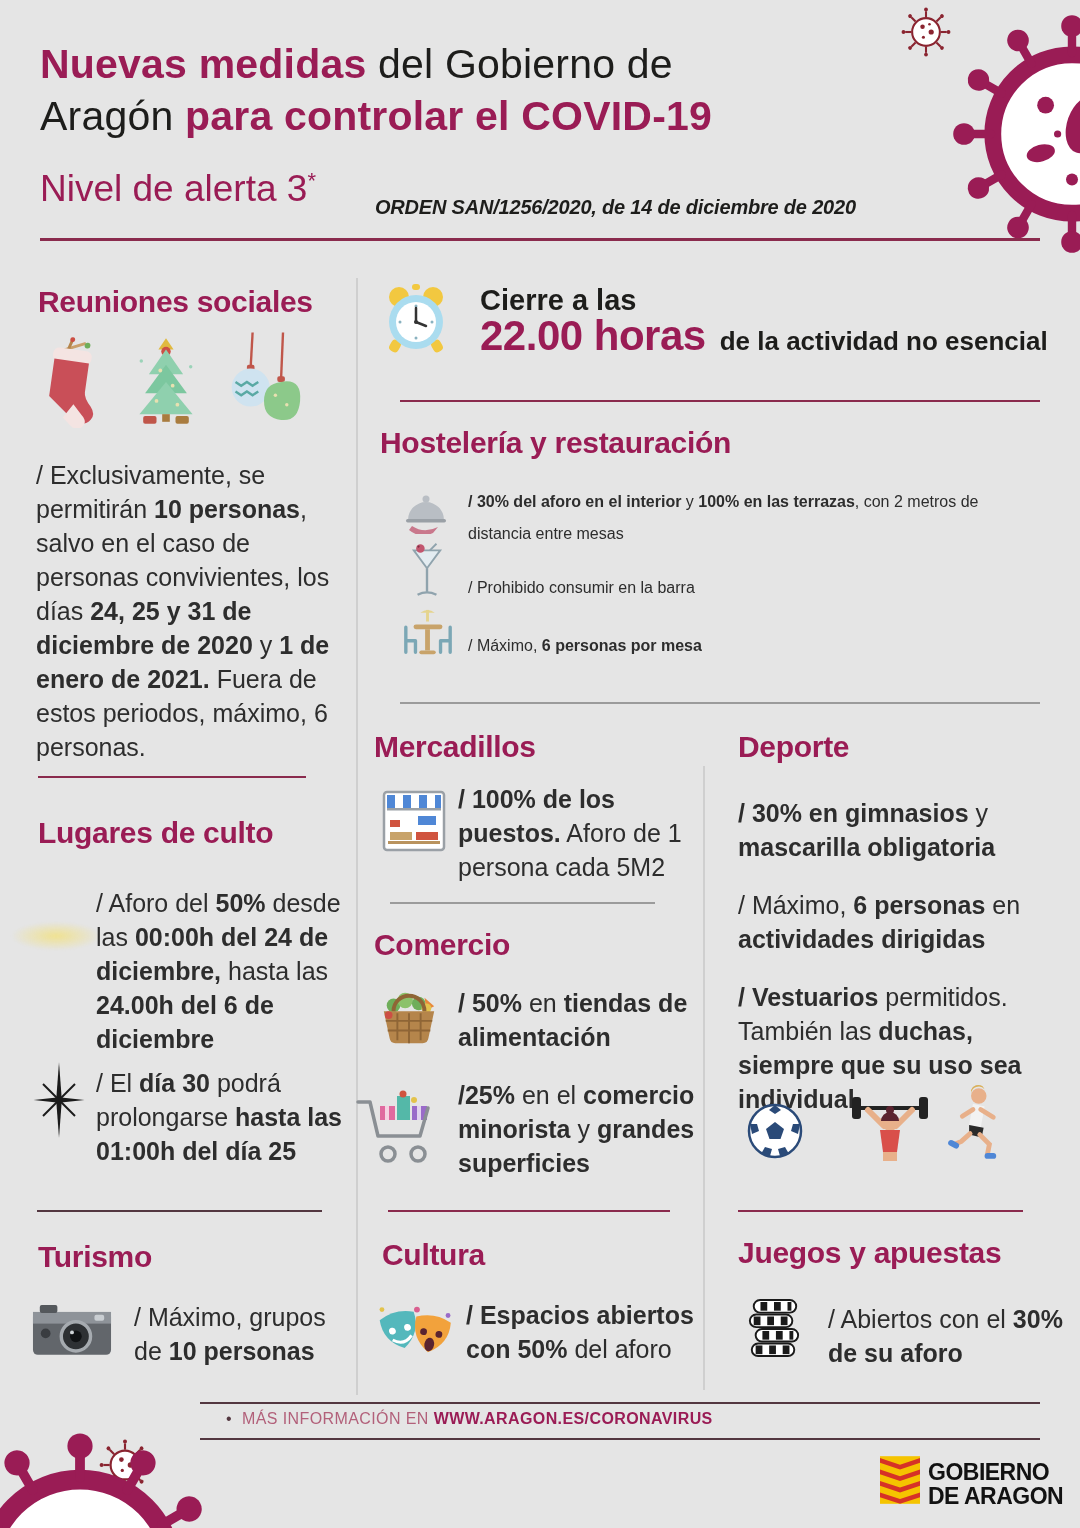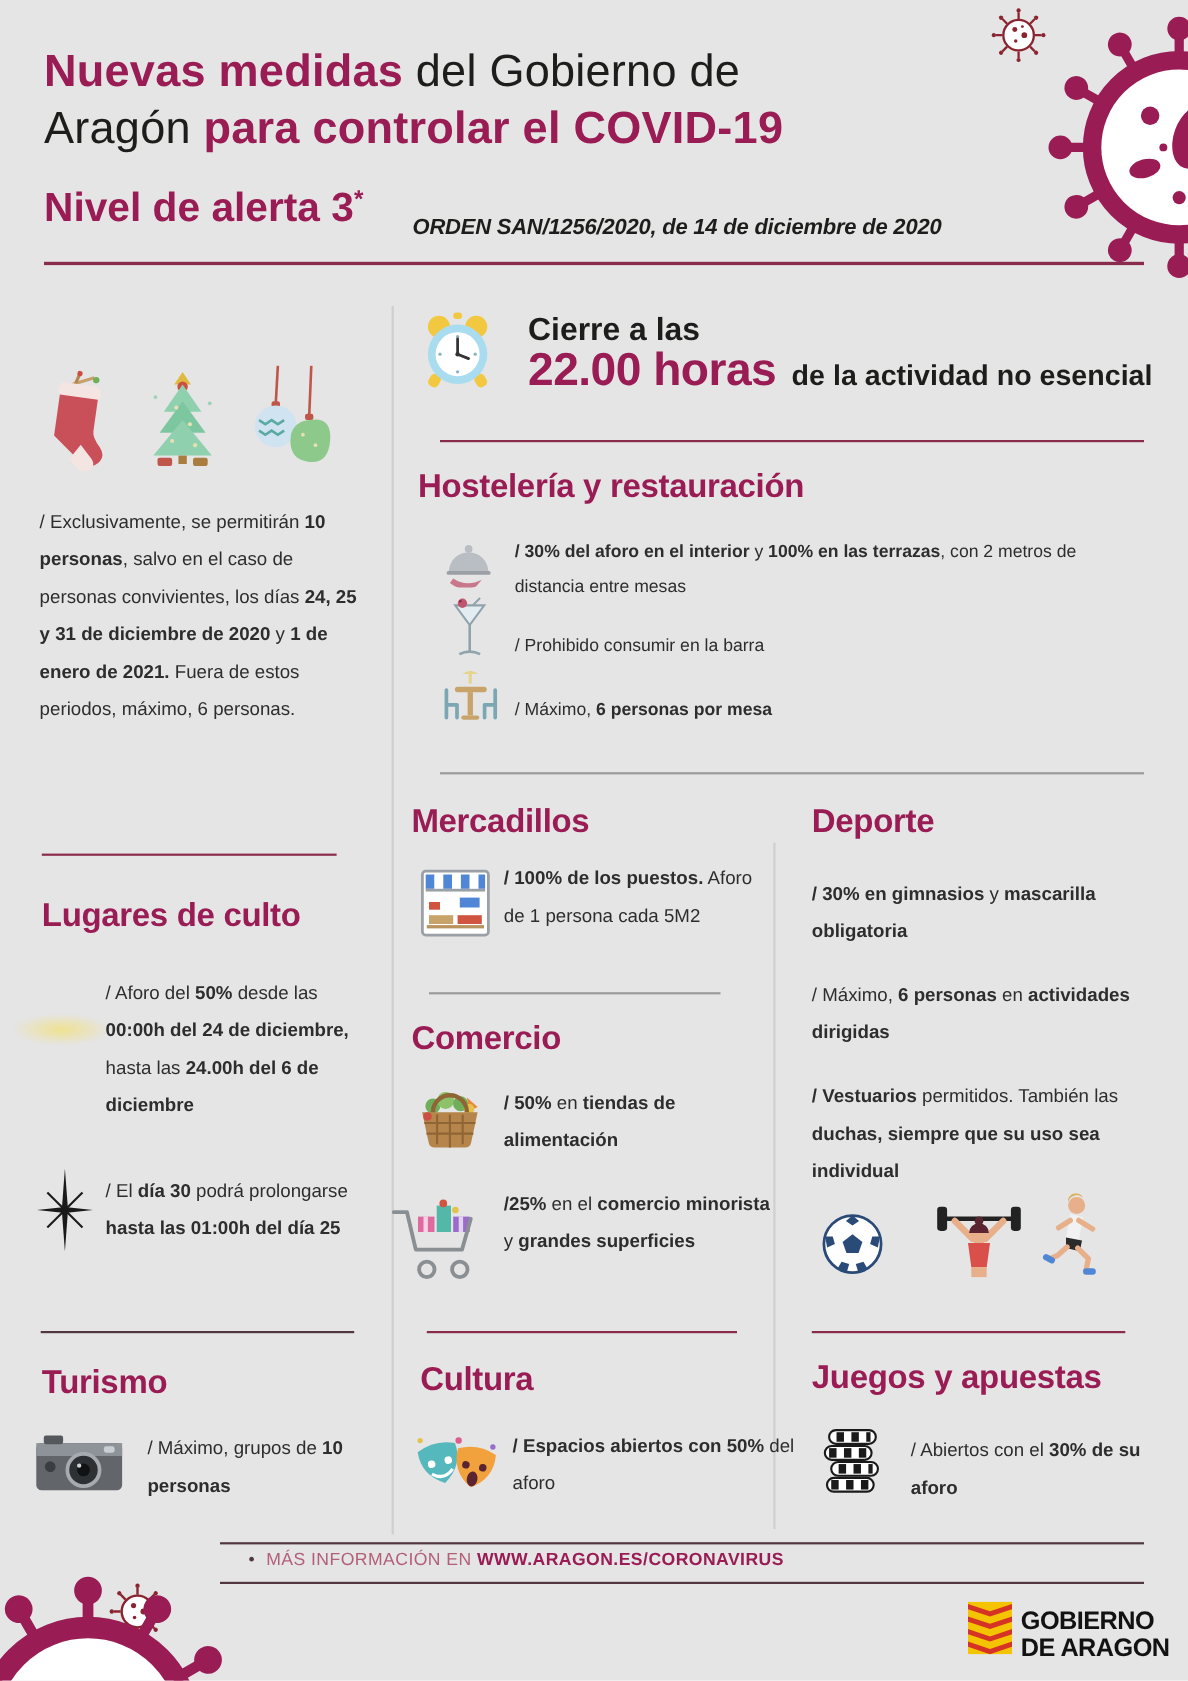--- a/index.html
+++ b/index.html
@@ -1,26 +1,26 @@
 <!DOCTYPE html>
 <html lang="es" style="--accent: #9a1c55; --text: #2d2d2d; --title-dark: #1d1d1b; --divider-gray: #9b9b9b; --divider-maroon: #8a2b4d; --divider-dark: #533740; --footer-text: #b2607a; --virus-small: #8a2430;"><head>
 <meta charset="utf-8">
 <style>
   *{margin:0;padding:0;box-sizing:border-box}
   html,body{background:#fff}
   body{font-family:"Liberation Sans","DejaVu Sans",sans-serif;color:var(--text,#2d2d2d)}
   #page{position:relative;width:1080px;height:1528px;background:#e5e5e5;overflow:hidden}
   .abs{position:absolute}
   .h{font-weight:700;color:var(--accent);font-size:30px;letter-spacing:-.3px}
-  .txt{font-size:17px;line-height:34px;color:var(--text)}
+  .txt{font-size:25px;line-height:34px;color:var(--text)}
   .txt-sm{font-size:16px;line-height:32px;color:var(--text)}
   .b{font-weight:700}
   .m{color:var(--accent)}
   .title{font-size:41px;line-height:52px;font-weight:400;color:var(--title-dark);letter-spacing:.2px}
-  .alert{font-size:37px;font-weight:700;color:var(--accent)}
+  .alert{font-size:37px;font-weight:400;color:var(--accent)}
   .alert sup{font-size:22px}
   .order{font-size:20px;font-style:italic;font-weight:700;color:var(--title-dark);letter-spacing:-.2px}
   .hr{height:2px;background:var(--divider-maroon)}
   .hr.g{background:var(--divider-gray)}
   .hr.d{background:var(--divider-dark)}
   .hr.thick{height:3px;background:var(--divider-maroon)}
   .vr{width:2px;background:#cfcfcf}
   .closure-l1{font-size:29px;font-weight:700;color:var(--title-dark)}
   .closure-row{display:flex;align-items:baseline}
   .closure-time{font-size:42px;font-weight:700;color:var(--accent);letter-spacing:-.5px}
@@ -103,20 +103,21 @@
   </div>
 
   <div class="abs alert" style="left:40px;top:168px"><span>Nivel de alerta 3</span><sup>*</sup></div>
   <div class="abs order" style="left:375px;top:196px">ORDEN SAN/1256/2020, de 14 de diciembre de 2020</div>
 
   <div class="abs hr thick" style="left:40px;top:238px;width:1000px"></div>
 
   <div class="abs vr" style="left:356px;top:278px;height:1117px"></div>
   <div class="abs vr" style="left:703px;top:766px;height:624px"></div>
 
+  <div class="abs h" style="left:38px;top:285px">Reuniones sociales</div>
 
   <div class="abs icon-row" style="left:38px;top:332px">
     <span>
       <svg viewBox="0 0 70 95" width="68" height="92">
         <g transform="rotate(8 35 45)">
           <line x1="18" y1="18" x2="44" y2="6" stroke="#c9a06a" stroke-width="3"></line>
           <line x1="26" y1="18" x2="30" y2="4" stroke="#b5854b" stroke-width="3"></line>
           <circle cx="46" cy="8" r="3" fill="#6fae5a"></circle>
             <circle cx="30" cy="4" r="2.5" fill="#cc4f44"></circle>
           <rect x="12" y="14" width="40" height="14" rx="6" fill="#f4e4e2"></rect>

